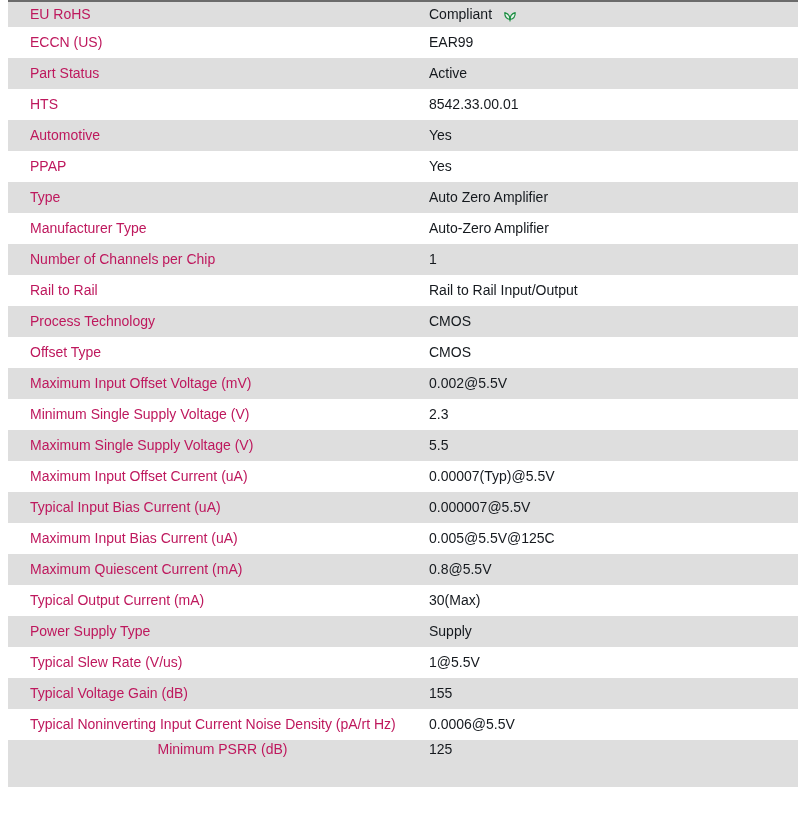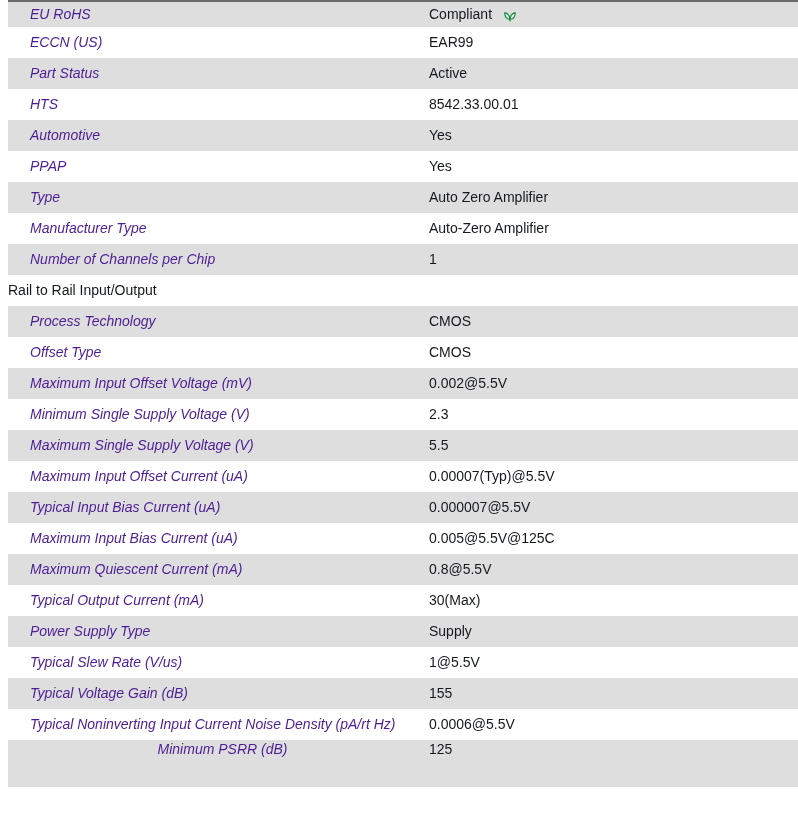--- a/index.html
+++ b/index.html
@@ -49,24 +49,23 @@
     min-height: 7px;
     height: 7px;
     overflow: hidden;
   }
   .cell.label {
     width: 385px;
     padding-left: 22px;
     padding-right: 14px;
     flex: 0 0 auto;
     font-size: 14px;
-    color: #4c1d95;
+    color: #be185d;
     line-height: 1.3;
     box-sizing: content-box;
-    font-style: italic;
   }
   .cell.value {
     flex: 1 1 auto;
     font-size: 14px;
     font-weight: 400;
     color: #15191e;
     line-height: 1.3;
     display: flex;
     align-items: center;
     gap: 8px;
@@ -152,20 +151,21 @@
         </div>
       </div>
         <div class="row">
         <div class="cell label">Number of Channels per Chip</div>
         <div class="cell value">
           <span>1</span>
 
         </div>
       </div>
         <div class="row">
+        <div class="cell label">Rail to Rail</div>
         <div class="cell value">
           <span>Rail to Rail Input/Output</span>
 
         </div>
       </div>
         <div class="row">
         <div class="cell label">Process Technology</div>
         <div class="cell value">
           <span>CMOS</span>
 

